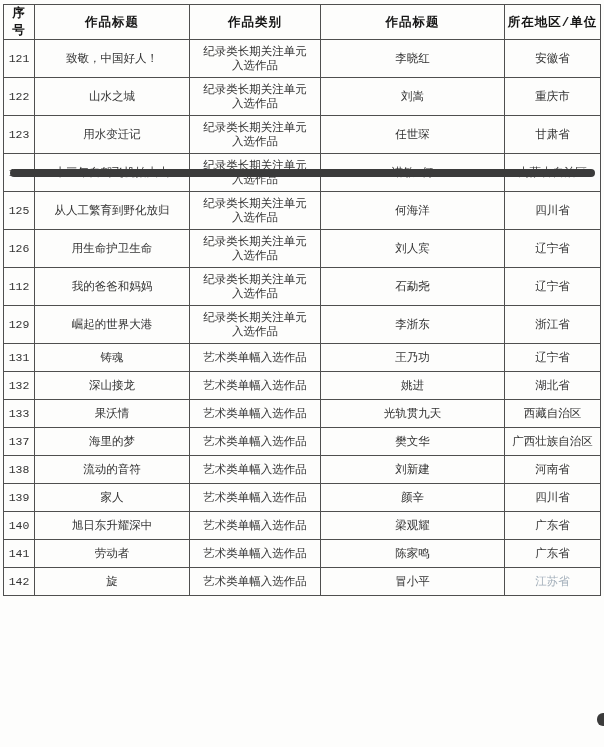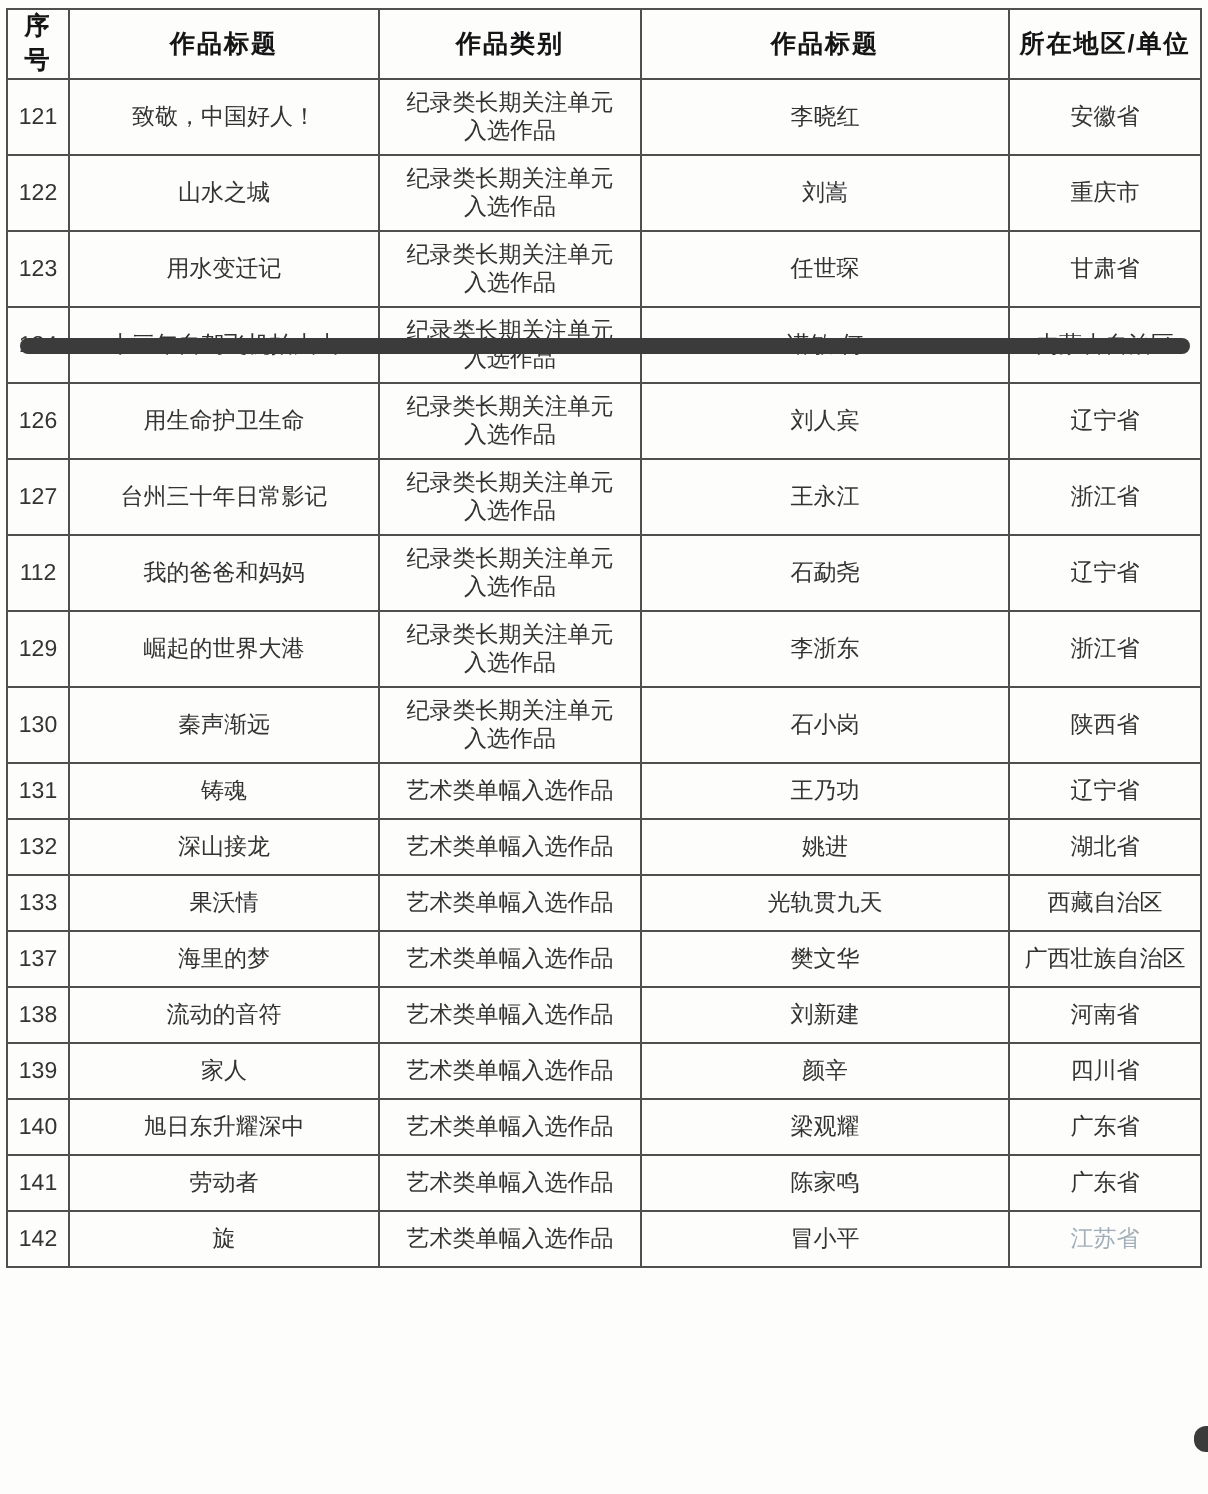--- a/index.html
+++ b/index.html
@@ -2,21 +2,21 @@
 <html><head>
 <meta charset="utf-8">
 <style>
   html, body { margin: 0; padding: 0; }
   .page {
     position: relative;
     width: 604px;
     height: 747px;
     background: #fdfdfc;
     overflow: hidden;
-    font-family: Liberation Sans, sans-serif;
+    font-family: Liberation Mono, monospace;
     color: #2f2f2f;
   }
   table.works-table {
     position: absolute;
     left: 3px;
     top: 4px;
     width: 597px;
     border-collapse: collapse;
     table-layout: fixed;
   }
@@ -115,58 +115,50 @@
   </tr>
         <tr class="table-row row-tall">
     <td class="c-no">124</td>
     <td class="c-title">十三年自驾飞机拍火山</td>
     <td class="c-cat">纪录类长期关注单元
 入选作品</td>
     <td class="c-author">诺敏·何</td>
     <td class="c-region">内蒙古自治区</td>
   </tr>
         <tr class="table-row row-tall">
+    <td class="c-no">125</td>
+    <td class="c-title">从人工繁育到野化放归</td>
+    <td class="c-cat">纪录类长期关注单元
+入选作品</td>
+    <td class="c-author">何海洋</td>
+    <td class="c-region">四川省</td>
+  </tr>
+        <tr class="table-row row-tall">
     <td class="c-no">126</td>
     <td class="c-title">用生命护卫生命</td>
     <td class="c-cat">纪录类长期关注单元
 入选作品</td>
     <td class="c-author">刘人宾</td>
     <td class="c-region">辽宁省</td>
   </tr>
         <tr class="table-row row-tall">
-    <td class="c-no">127</td>
-    <td class="c-title">台州三十年日常影记</td>
-    <td class="c-cat">纪录类长期关注单元
-入选作品</td>
-    <td class="c-author">王永江</td>
-    <td class="c-region">浙江省</td>
-  </tr>
-        <tr class="table-row row-tall">
     <td class="c-no">112</td>
     <td class="c-title">我的爸爸和妈妈</td>
     <td class="c-cat">纪录类长期关注单元
 入选作品</td>
     <td class="c-author">石勐尧</td>
     <td class="c-region">辽宁省</td>
   </tr>
         <tr class="table-row row-tall">
     <td class="c-no">129</td>
     <td class="c-title">崛起的世界大港</td>
     <td class="c-cat">纪录类长期关注单元
 入选作品</td>
     <td class="c-author">李浙东</td>
     <td class="c-region">浙江省</td>
-  </tr>
-        <tr class="table-row row-tall">
-    <td class="c-no">130</td>
-    <td class="c-title">秦声渐远</td>
-    <td class="c-cat">纪录类长期关注单元
-入选作品</td>
-    <td class="c-author">石小岗</td>
-    <td class="c-region">陕西省</td>
   </tr>
         <tr class="table-row row-short">
     <td class="c-no">131</td>
     <td class="c-title">铸魂</td>
     <td class="c-cat">艺术类单幅入选作品</td>
     <td class="c-author">王乃功</td>
     <td class="c-region">辽宁省</td>
   </tr>
         <tr class="table-row row-short">
     <td class="c-no">132</td>

